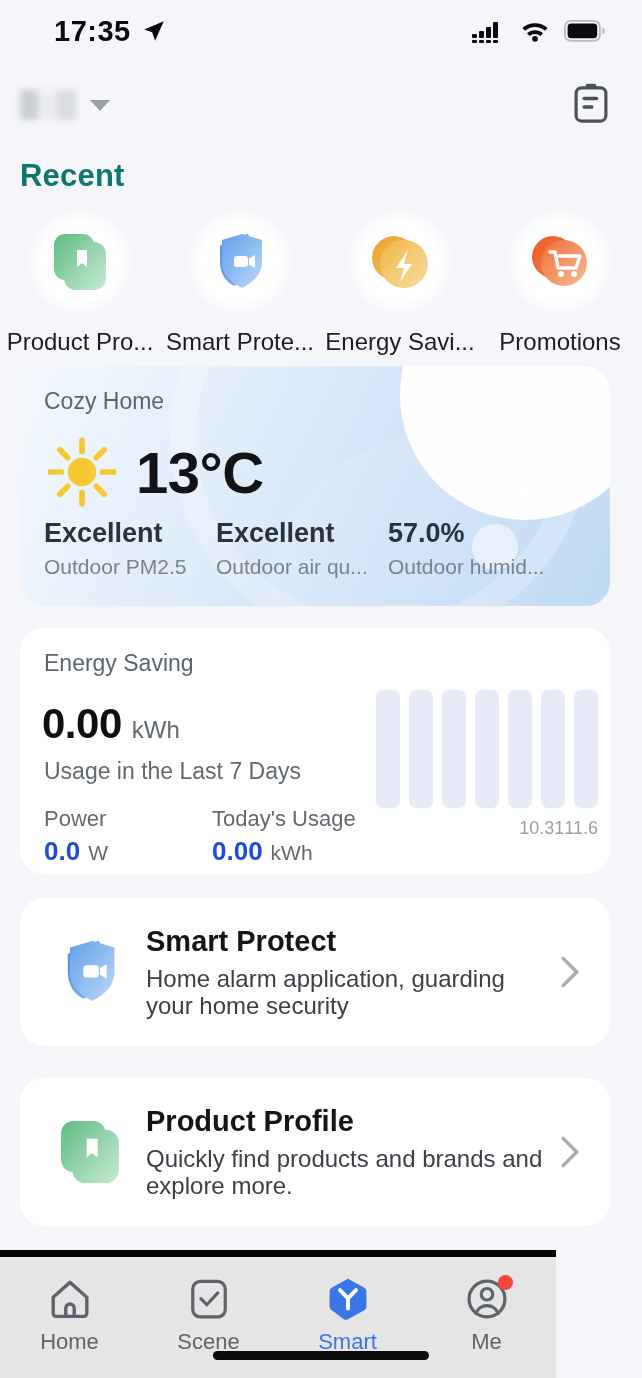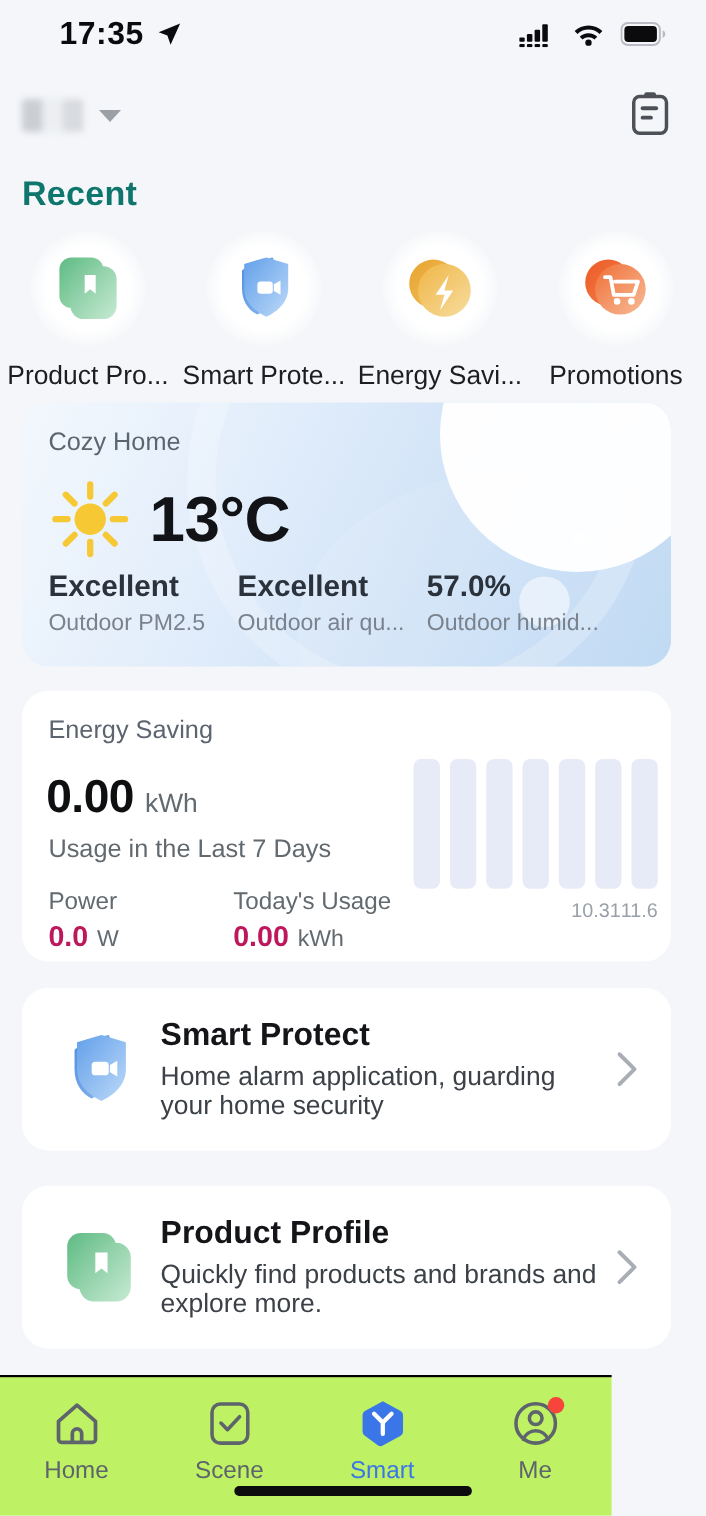--- a/index.html
+++ b/index.html
@@ -55,39 +55,39 @@
   .energy-card { position:absolute; top:628px; left:20px; width:590px; height:246px; border-radius:24px; background:#ffffff; }
   .e-title { position:absolute; left:24px; top:22px; font-size:23px; color:#5c6470; }
   .e-big { position:absolute; left:22px; top:72px; display:flex; align-items:baseline; gap:10px; }
   .e-big-num { font-size:42px; font-weight:700; color:#0e0f11; letter-spacing:-0.5px; }
   .e-big-unit { font-size:24px; color:#62696f; }
   .e-sub { position:absolute; left:24px; top:130px; font-size:23px; color:#62696f; }
   .e-row { position:absolute; left:24px; top:178px; display:flex; }
   .e-col { width:168px; }
   .e-col-label { font-size:22px; color:#62696f; }
   .e-col-val { margin-top:4px; display:flex; align-items:baseline; gap:8px; }
-  .e-col-num { font-size:26px; font-weight:700; color:#be185d; }
+  .e-col-num { font-size:26px; font-weight:700; color:#1d4ed8; }
   .e-col-unit { font-size:21px; color:#62696f; }
   .e-chart { position:absolute; left:356px; top:56px; width:222px; height:160px; }
   .e-bars { position:absolute; left:0; top:0; width:222px; height:124px; display:flex; align-items:flex-end; justify-content:space-between; }
   .e-bar { width:24px; background:#e7ebf7; border-radius:7px; }
   .e-axis { position:absolute; left:0; top:134px; width:222px; display:flex; justify-content:flex-end; font-size:18px; color:#9aa0a8; }
 
   
   .feature-card { position:absolute; left:20px; width:590px; height:148px; border-radius:24px; background:#ffffff; display:flex; align-items:center; padding:0 22px; cursor:pointer; }
   #card-smart-protect { top:898px; }
   #card-product-profile { top:1078px; }
   .fc-icon { width:96px; height:96px; display:flex; align-items:center; justify-content:center; flex:0 0 96px; }
   .fc-body { flex:1; padding-left:8px; }
   .fc-title { font-size:29px; font-weight:700; color:#141518; }
   .fc-desc { margin-top:8px; font-size:24px; line-height:1.1; color:#3c4147; max-width:400px; }
   .fc-chev { width:36px; display:flex; align-items:center; justify-content:center; }
 
   
-  .tabbar { position:absolute; left:0; bottom:0; width:556px; height:128px; background:#bef264; border-top:2px solid #000000; display:flex; }
+  .tabbar { position:absolute; left:0; bottom:0; width:556px; height:128px; background:#e5e5e5; border-top:7px solid #000000; display:flex; }
   .tab { flex:1; display:flex; flex-direction:column; align-items:center; padding-top:16px; cursor:pointer; position:relative; }
   .tab-ico { height:52px; display:flex; align-items:center; justify-content:center; position:relative; }
   .tab-label { margin-top:4px; font-size:22px; color:#5e646b; }
   .tab.active .tab-label { color:#3b76e8; }
   .badge-dot { position:absolute; right:-4px; top:2px; width:15px; height:15px; border-radius:50%; background:#f8443b; }
   .home-indicator { position:absolute; left:50%; transform:translateX(-50%); bottom:18px; width:216px; height:9px; border-radius:5px; background:#0c0c0e; }
 </style>
 </head>
 <body>
 

